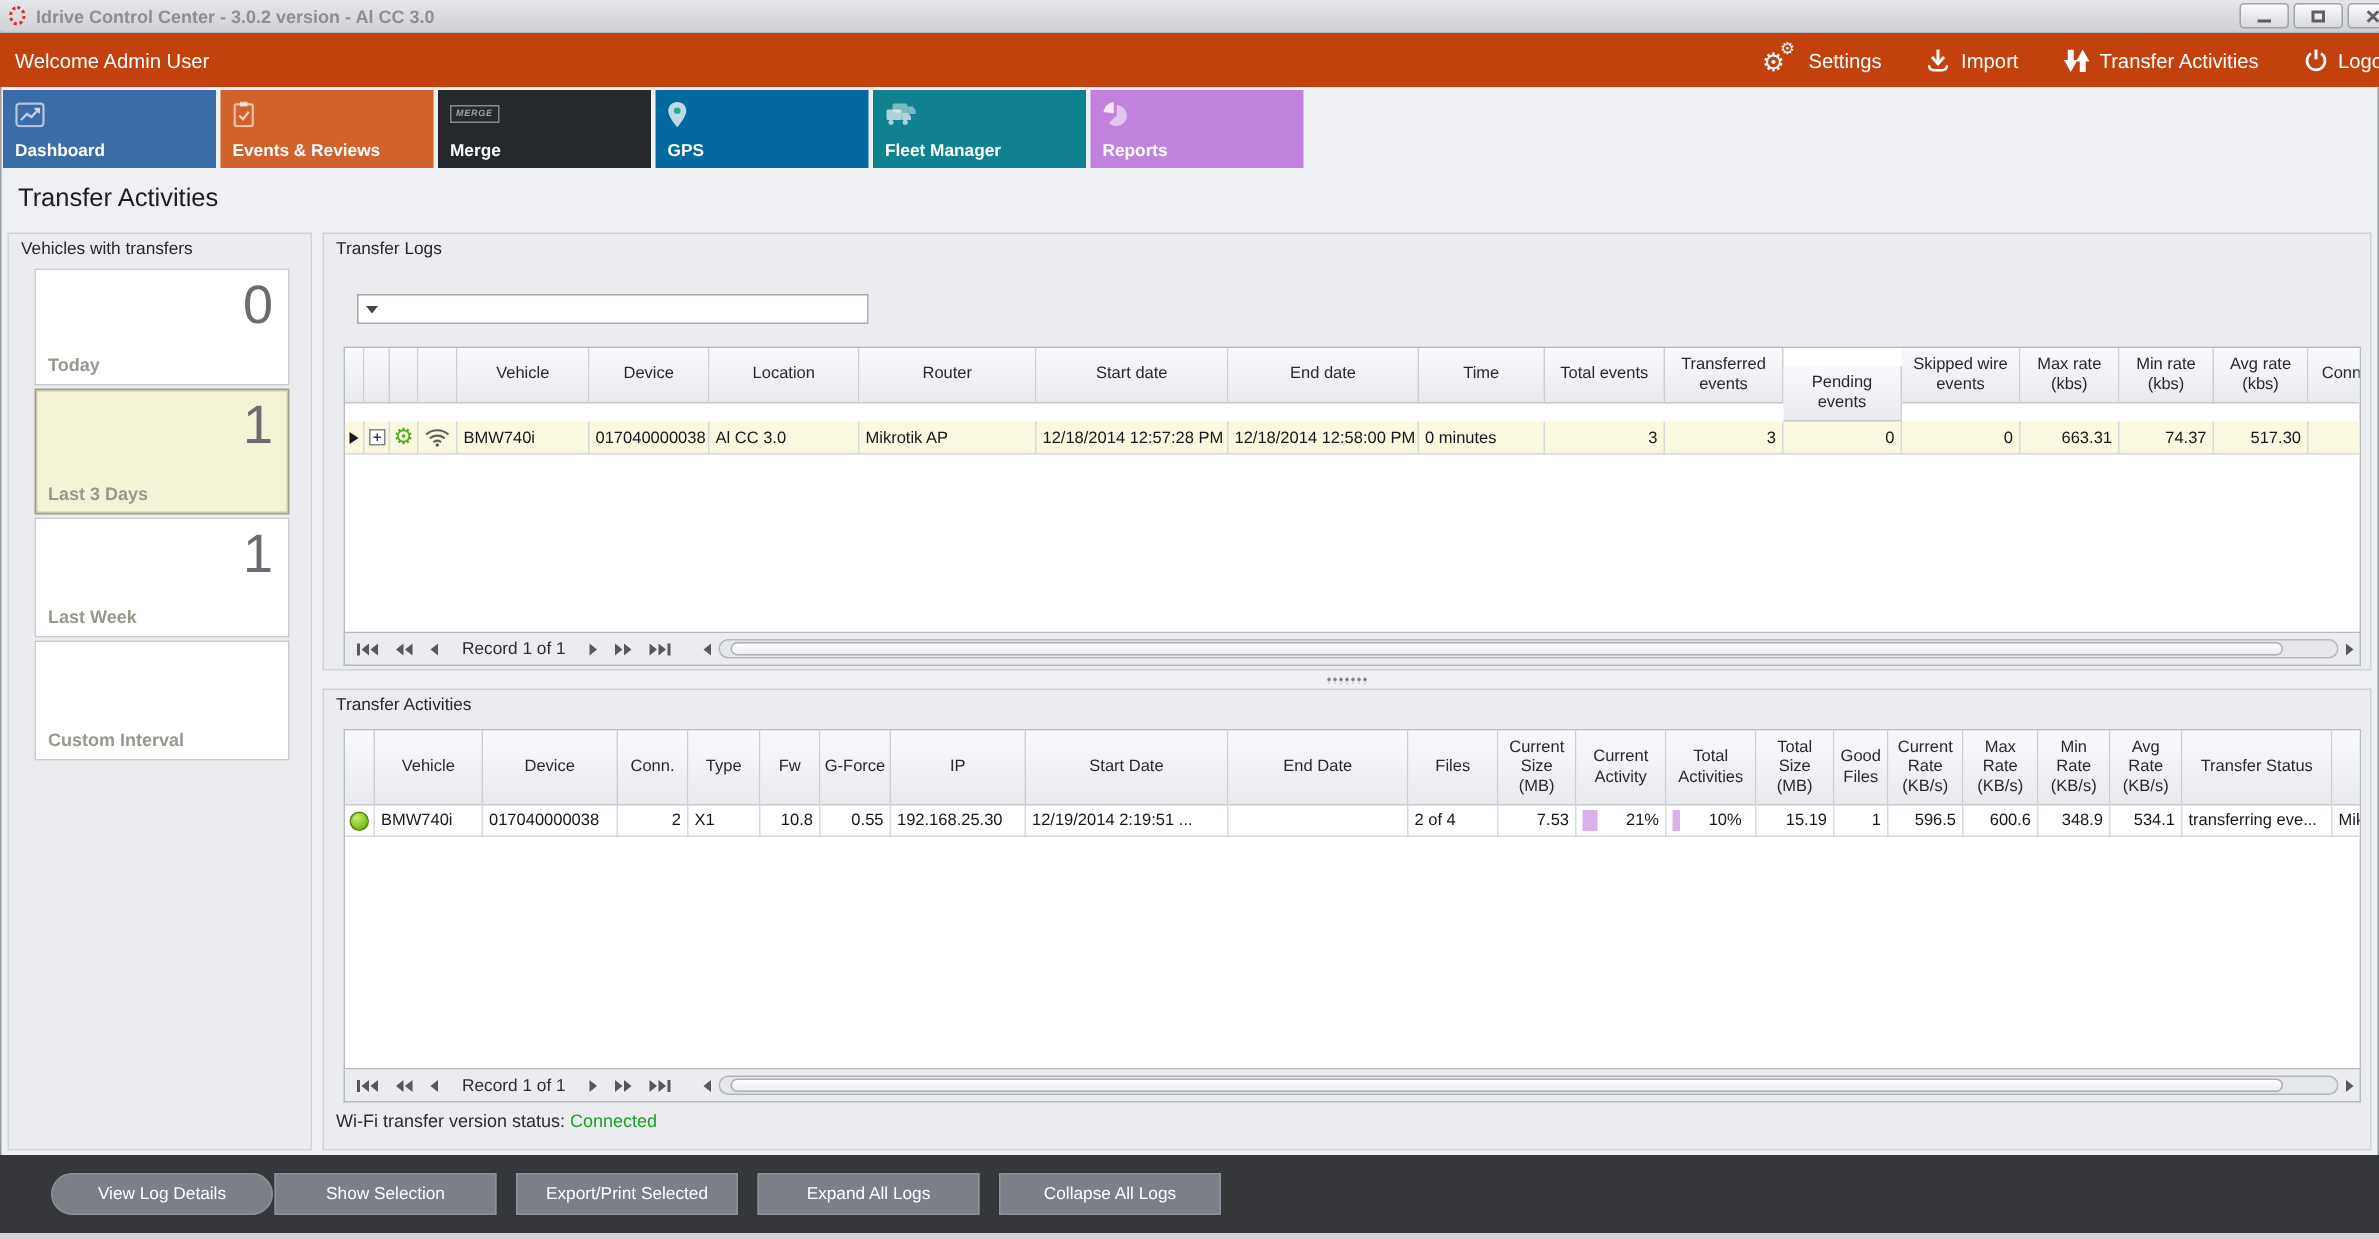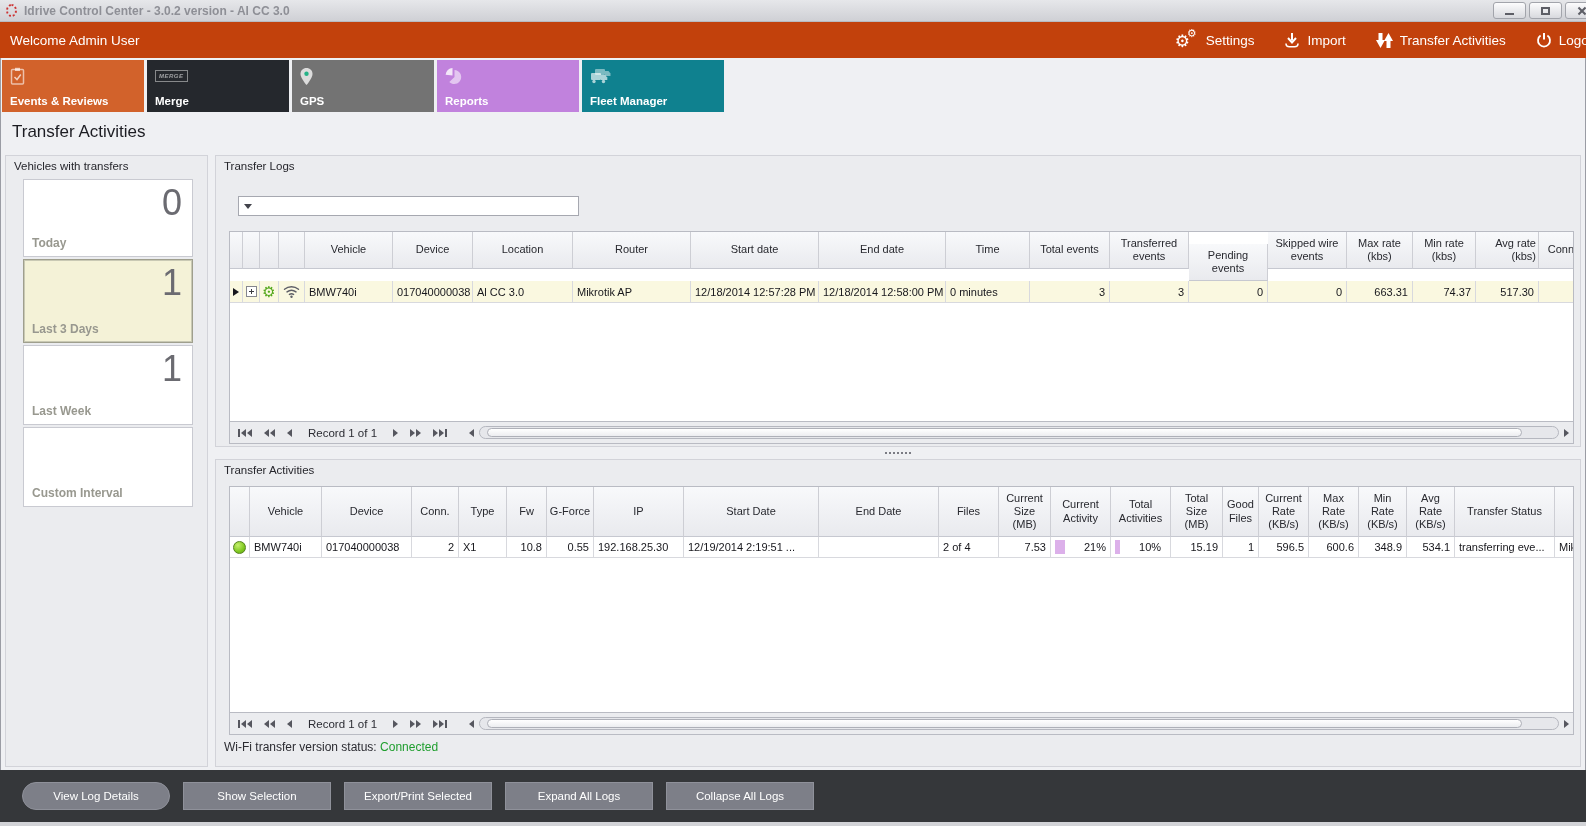--- a/index.html
+++ b/index.html
@@ -173,78 +173,90 @@
             <path d="M8 1v6.5" stroke="#fff" stroke-width="2" fill="none"></path>
             <path d="M4.6 3.6a6 6 0 1 0 6.8 0" fill="none" stroke="#fff" stroke-width="1.8"></path>
           </svg>
         </span>
         <span>Logout</span>
       </span>
     </span>
 </div>
 
 <div class="tiles" id="nav-tiles">
+    <div class="tile" style="background: rgb(58, 109, 168);">
+      <span class="tile-icon">
+        <span style="display: inline-flex; align-items: center;">
+          <svg width="20" height="17" viewBox="0 0 20 17">
+            <rect x="1" y="1" width="18" height="15" rx="2" fill="none" stroke="rgba(255,255,255,.6)" stroke-width="1.5"></rect>
+            <path d="M4 12l4-4 3 2 4.5-5" fill="none" stroke="rgba(255,255,255,.7)" stroke-width="1.5"></path>
+            <path d="M13 4.5h3v3" fill="none" stroke="rgba(255,255,255,.7)" stroke-width="1.5"></path>
+          </svg>
+        </span>
+      </span>
+      <span class="tile-label">Dashboard</span>
+    </div>
     <div class="tile" style="background: rgb(210, 98, 43);">
       <span class="tile-icon">
         <span style="display: inline-flex; align-items: center;">
           <svg width="15" height="18" viewBox="0 0 15 18">
             <rect x="1.5" y="2.5" width="12" height="14.5" rx="1" fill="none" stroke="rgba(255,255,255,.6)" stroke-width="1.5"></rect>
             <rect x="5" y="0.8" width="5" height="3.2" fill="rgba(255,255,255,.65)"></rect>
             <path d="M4.5 10l2.5 2.5 3.8-5" fill="none" stroke="rgba(255,255,255,.7)" stroke-width="1.5"></path>
           </svg>
         </span>
       </span>
       <span class="tile-label">Events &amp; Reviews</span>
     </div>
     <div class="tile" style="background: rgb(37, 40, 45);">
       <span class="tile-icon">
         <span class="merge-badge">MERGE</span>
       </span>
       <span class="tile-label">Merge</span>
     </div>
-    <div class="tile" style="background: #737373; padding-left: 16px;">
+    <div class="tile" style="background: #0369a1; padding-left: 16px;">
       <span class="tile-icon">
         <span style="display: inline-flex; align-items: center;">
           <svg width="13" height="17" viewBox="0 0 13 17">
             <path d="M6.5 0C3 0 .5 2.6.5 5.9c0 4.3 6 11 6 11s6-6.7 6-11C12.5 2.6 10 0 6.5 0z" fill="rgba(255,255,255,.75)"></path>
             <circle cx="6.5" cy="5.8" r="2.2" fill="#25b287"></circle>
           </svg>
         </span>
       </span>
       <span class="tile-label">GPS</span>
-    </div>
-    <div class="tile" style="background: rgb(193, 130, 221);">
-      <span class="tile-icon">
-        <span style="display: inline-flex; align-items: center;">
-          <svg width="17" height="17" viewBox="0 0 17 17">
-            <path d="M9.5 2a7 7 0 1 1-5.2 12L9.5 9z" fill="rgba(255,255,255,.55)"></path>
-            <path d="M7.5 0A7.5 7.5 0 0 0 .6 6.7l6.9.8z" fill="rgba(255,255,255,.8)"></path>
-          </svg>
-        </span>
-      </span>
-      <span class="tile-label">Reports</span>
     </div>
     <div class="tile" style="background: rgb(15, 129, 143);">
       <span class="tile-icon">
         <span style="display: inline-flex; align-items: center;">
           <svg width="22" height="16" viewBox="0 0 22 16">
             <g fill="rgba(255,255,255,.45)">
               <rect x="5" y="1" width="10" height="6" rx="1"></rect>
               <path d="M15 3h3.5l2 2.5V8H15z"></path>
             </g>
             <g fill="rgba(255,255,255,.65)">
               <rect x="1" y="5" width="10" height="7" rx="1"></rect>
               <path d="M11 7h4l2.3 2.5V12H11z"></path>
               <circle cx="4" cy="13.5" r="1.7"></circle>
               <circle cx="13.5" cy="13.5" r="1.7"></circle>
             </g>
           </svg>
         </span>
       </span>
       <span class="tile-label">Fleet Manager</span>
+    </div>
+    <div class="tile" style="background: rgb(193, 130, 221);">
+      <span class="tile-icon">
+        <span style="display: inline-flex; align-items: center;">
+          <svg width="17" height="17" viewBox="0 0 17 17">
+            <path d="M9.5 2a7 7 0 1 1-5.2 12L9.5 9z" fill="rgba(255,255,255,.55)"></path>
+            <path d="M7.5 0A7.5 7.5 0 0 0 .6 6.7l6.9.8z" fill="rgba(255,255,255,.8)"></path>
+          </svg>
+        </span>
+      </span>
+      <span class="tile-label">Reports</span>
     </div>
   </div>
 
 <div class="page-title">Transfer Activities</div>
 
 <div class="panel" id="sidebar-panel">
   <span class="panel-caption">Vehicles with transfers</span>
   <div id="sidebar-cards">
       <div class="card" style="top: 23px; height: 78px;">
         <span class="card-value">0</span>
@@ -284,21 +296,21 @@
         <div class="h-cell" style="width: 118px; height: 37px;">Router</div>
         <div class="h-cell" style="width: 128px; height: 37px;">Start date</div>
         <div class="h-cell" style="width: 127px; height: 37px;">End date</div>
         <div class="h-cell" style="width: 84px; height: 37px;">Time</div>
         <div class="h-cell" style="width: 80px; height: 37px;">Total events</div>
         <div class="h-cell" style="width: 79px; height: 37px;">Transferred events</div>
         <div class="h-cell" style="width: 79px; height: 37px; margin-top: 12px;">Pending events</div>
         <div class="h-cell" style="width: 79px; height: 37px;">Skipped wire events</div>
         <div class="h-cell" style="width: 66px; height: 37px;">Max rate (kbs)</div>
         <div class="h-cell" style="width: 63px; height: 37px;">Min rate (kbs)</div>
-        <div class="h-cell" style="width: 63px; height: 37px; text-align: right;">Avg rate (kbs)</div>
+        <div class="h-cell" style="width: 63px; height: 37px;">Avg rate (kbs)</div>
         <div class="h-cell" style="width: 48px; height: 37px;">Conn.</div>
       </div>
       <div class="g-row selected">
         <div class="g-cell icon-cell" style="width: 13px; height: 22px;">
           <span style="display: inline-flex; align-items: center;">
             <span class="row-arrow"></span>
           </span>
         </div>
         <div class="g-cell icon-cell" style="width: 17px; height: 22px;">
           <span style="display: inline-flex; align-items: center;">
@@ -481,19 +493,19 @@
       <i class="tr hs-arrow"></i>
     </span>
   </div>
   <div class="wifi-status">
     <span>Wi-Fi transfer version status: </span>
     <span class="ok" style="color:#1f9e2e;">Connected</span>
   </div>
 </div>
 
 <div class="footerbar" id="footerbar">
-    <div class="footer-btn" style="left: 22px; border-radius: 14px;">View Log Details</div>
+    <div class="footer-btn" style="left: 34px; border-radius: 14px;">View Log Details</div>
     <div class="footer-btn" style="left: 183px;">Show Selection</div>
     <div class="footer-btn" style="left: 344px;">Export/Print Selected</div>
     <div class="footer-btn" style="left: 505px;">Expand All Logs</div>
     <div class="footer-btn" style="left: 666px;">Collapse All Logs</div>
   </div>
 <div class="bottom-strip"></div>
 
 </body></html>

